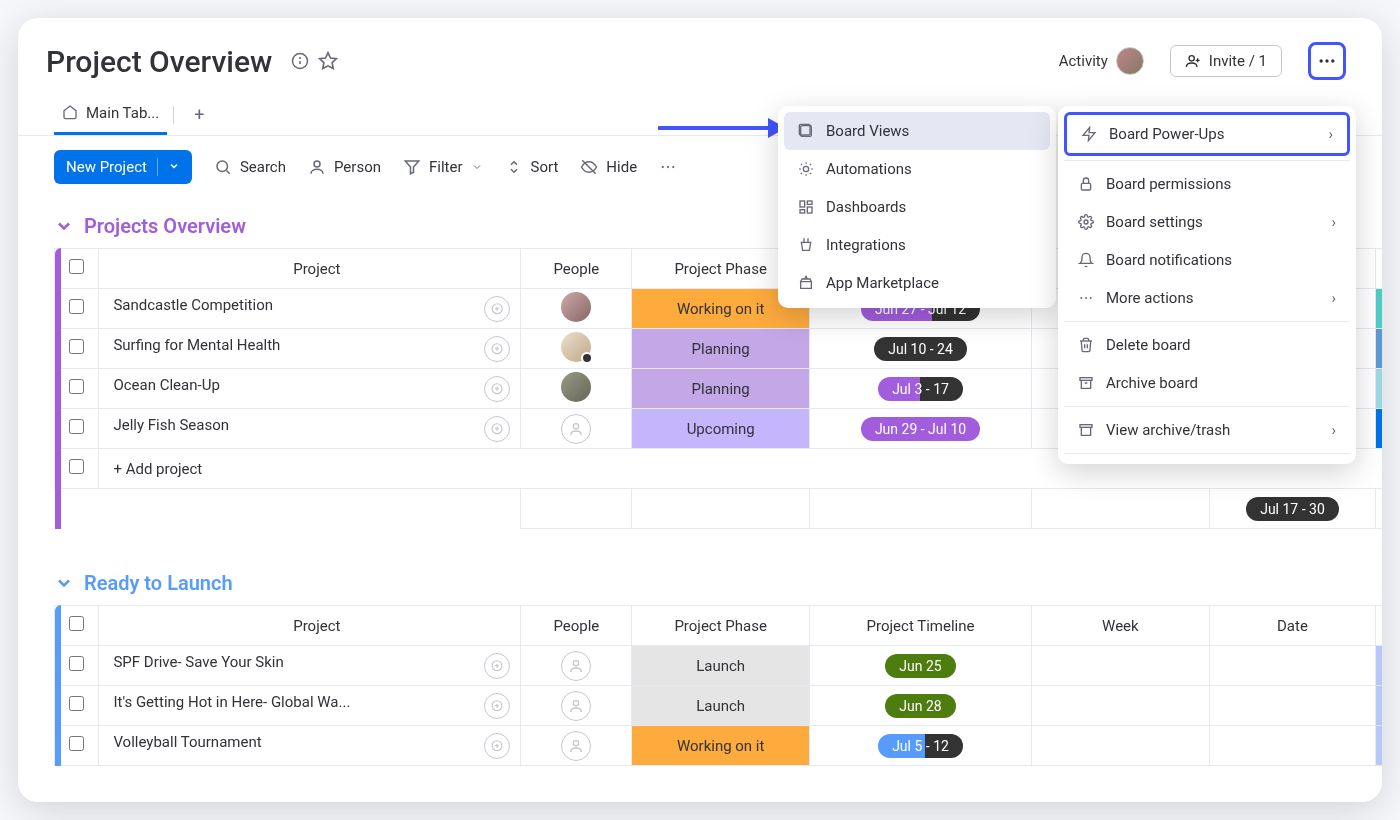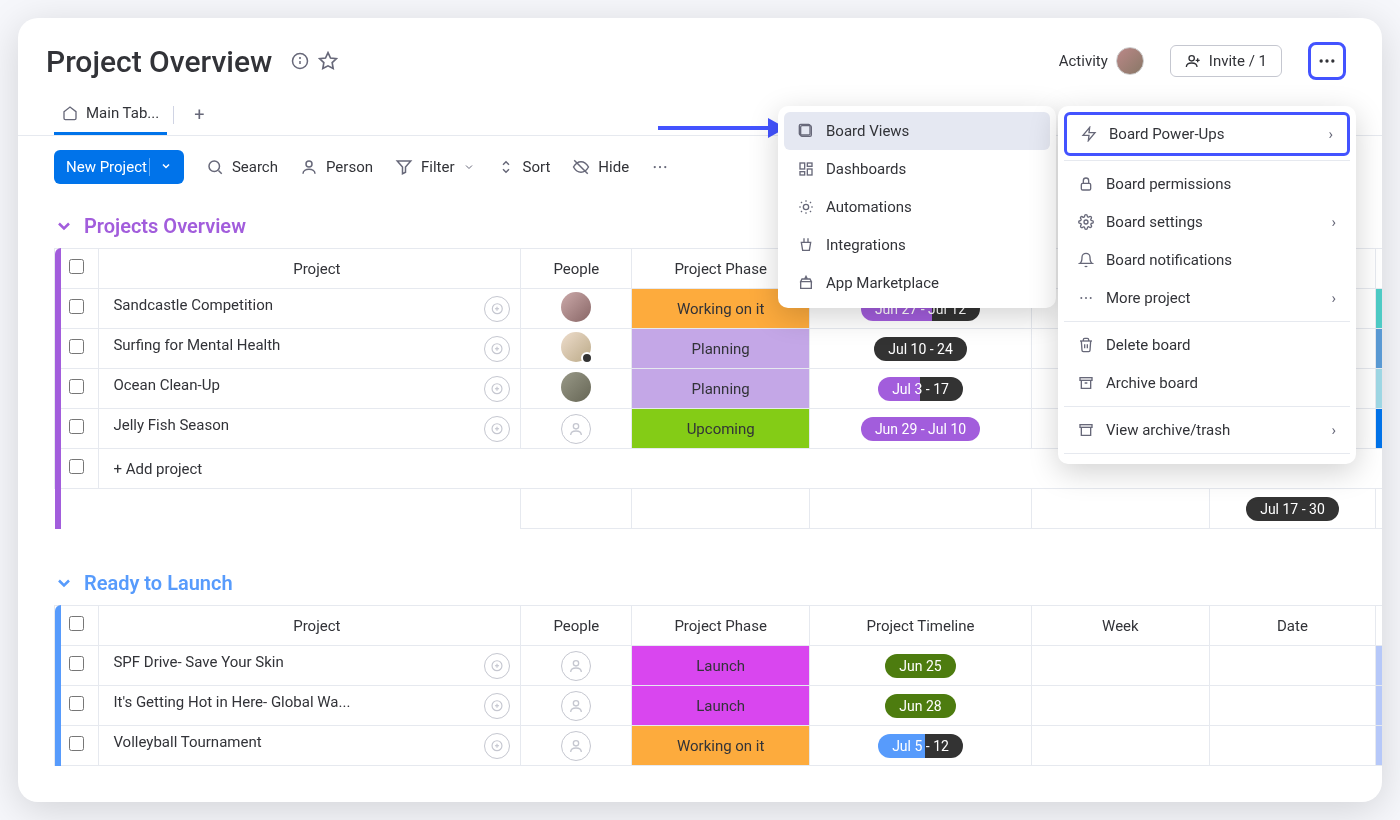--- a/index.html
+++ b/index.html
@@ -7,24 +7,24 @@
 .window { margin: 18px; background: #fff; border-radius: 20px; box-shadow: 0 8px 40px rgba(0,0,0,0.15); height: 784px; position: relative; overflow: hidden; }
 .header { display: flex; align-items: center; padding: 24px 36px 8px 28px; }
 .title { font-size: 30px; font-weight: 500; color: #323338; margin-right: 14px; }
 .icon-btn { width: 28px; height: 28px; display: inline-flex; align-items: center; justify-content: center; color: #676879; cursor: pointer; border-radius: 4px; }
 .header-right { margin-left: auto; display: flex; align-items: center; gap: 26px; }
 .activity { display: flex; align-items: center; gap: 8px; color: #323338; font-size: 15px; }
 .avatar { width: 28px; height: 28px; border-radius: 50%; background: linear-gradient(135deg,#b88,#876); border: 1px solid #ccc; }
 .invite-btn { display: flex; align-items: center; gap: 8px; border: 1px solid #c5c7d0; border-radius: 6px; padding: 6px 14px; font-size: 15px; color: #323338; background: #fff; cursor: pointer; }
 .more-btn { width: 38px; height: 38px; border: 3px solid #4353ff; border-radius: 8px; display: flex; align-items: center; justify-content: center; cursor: pointer; }
 .tabs { display: flex; align-items: center; padding: 6px 36px 0 36px; border-bottom: 1px solid #e6e9ef; position: relative; }
-.tab { display: flex; align-items: center; gap: 8px; padding: 10px 8px; color: #323338; font-size: 15px; border-bottom: 3px solid #0073ea; }
+.tab { display: flex; gap: 8px; padding: 10px 8px; color: #323338; font-size: 15px; border-bottom: 3px solid #0073ea; }
 .add-tab { padding: 10px 14px; color: #676879; cursor: pointer; font-size: 18px; }
 .toolbar { display: flex; align-items: center; gap: 22px; padding: 14px 36px; }
-.new-btn { background: #0073ea; color: #fff; border: none; border-radius: 6px; padding: 8px 12px; font-size: 15px; display: flex; align-items: center; gap: 2px; cursor: pointer; }
+.new-btn { background: #0073ea; color: #fff; border: none; border-radius: 6px; padding: 8px 12px; font-size: 15px; display: flex; align-items: center; gap: 10px; cursor: pointer; }
 .new-btn .caret { border-left: 1px solid rgba(255,255,255,0.4); padding-left: 10px; }
 .tool { display: flex; align-items: center; gap: 8px; color: #323338; font-size: 15px; cursor: pointer; }
 .tool svg { color: #676879; }
 .content { padding: 0 0 0 36px; overflow-x: hidden; }
 .group-header { display: flex; align-items: center; gap: 10px; padding: 16px 0 10px 0; }
 .group-title { font-size: 20px; font-weight: 600; }
 .grp-purple { color: #a25ddc; }
 .grp-blue { color: #579bfc; }
 .table { border-collapse: collapse; width: 1400px; }
 .table th, .table td { border: 1px solid #e6e9ef; font-size: 15px; text-align: center; color: #323338; height: 40px; }
@@ -39,22 +39,22 @@
 .addcell { text-align: left !important; padding-left: 14px; color: #676879; }
 .leftbar { position: relative; }
 .leftbar::before { content: ""; position: absolute; left: 0; top: 0; bottom: 0; width: 6px; }
 .lb-purple::before { background: #a25ddc; border-radius: 6px 0 0 0; }
 .lb-blue::before { background: #579bfc; border-radius: 6px 0 0 0; }
 .chat { width: 26px; height: 26px; border-radius: 50%; border: 1.5px solid #c5c7d0; display: inline-flex; align-items: center; justify-content: center; color: #c5c7d0; }
 .pavatar { width: 30px; height: 30px; border-radius: 50%; display: inline-block; }
 .pavatar.empty { border: 1.5px solid #c5c7d0; display: inline-flex; align-items: center; justify-content: center; color: #c5c7d0; }
 .phase-working { background: #fdab3d; }
 .phase-planning { background: #c4a7e7; }
-.phase-upcoming { background: #84cc16; }
-.phase-launch { background: #d946ef; }
+.phase-upcoming { background: #c4b5fd; }
+.phase-launch { background: #e5e5e5; }
 .pill { display: inline-block; border-radius: 14px; padding: 4px 14px; font-size: 14px; color: #fff; }
 .pill-dark { background: #333; }
 .pill-purple { background: linear-gradient(90deg,#a25ddc 0%,#a25ddc 60%,#333 60%,#333 100%); }
 .pill-purple2 { background: linear-gradient(90deg,#a25ddc 0%,#a25ddc 50%,#333 50%,#333 100%); }
 .pill-purple3 { background: #a25ddc; }
 .pill-blue { background: #4d7c0f; }
 .pill-blue-split { background: linear-gradient(90deg,#579bfc 0%,#579bfc 55%,#333 55%,#333 100%); }
 .sumrow { height: 36px; }
 .sumrow td { border-top: none; }
 .arrow { position: absolute; left: 640px; top: 100px; color: #4353ff; display: flex; align-items: center; }
@@ -191,36 +191,36 @@
   <div class="dropdown dd1">
     <div class="dd-item selected">
         <svg width="16" height="16" viewBox="0 0 24 24" fill="none" stroke="#676879" stroke-width="2">
           <rect x="4" y="4" width="16" height="16" rx="2"></rect>
           <rect x="2" y="2" width="16" height="16" rx="2"></rect>
         </svg>
         <span>Board Views</span>
       </div>
     <div class="dd-item">
         <svg width="16" height="16" viewBox="0 0 24 24" fill="none" stroke="#676879" stroke-width="2">
+          <circle cx="12" cy="12" r="4"></circle>
+          <path d="M12 2v2M12 20v2M4 12H2M22 12h-2M6 6l-1.5-1.5M19.5 19.5L18 18M6 18l-1.5 1.5M19.5 4.5L18 6"></path>
+        </svg>
+        <span>Automations</span>
+      </div>
+    <div class="dd-item">
+        <svg width="16" height="16" viewBox="0 0 24 24" fill="none" stroke="#676879" stroke-width="2">
           <rect x="3" y="3" width="7" height="9"></rect>
           <rect x="14" y="3" width="7" height="5"></rect>
           <rect x="14" y="12" width="7" height="9"></rect>
           <rect x="3" y="16" width="7" height="5"></rect>
         </svg>
         <span>Dashboards</span>
       </div>
     <div class="dd-item">
         <svg width="16" height="16" viewBox="0 0 24 24" fill="none" stroke="#676879" stroke-width="2">
-          <circle cx="12" cy="12" r="4"></circle>
-          <path d="M12 2v2M12 20v2M4 12H2M22 12h-2M6 6l-1.5-1.5M19.5 19.5L18 18M6 18l-1.5 1.5M19.5 4.5L18 6"></path>
-        </svg>
-        <span>Automations</span>
-      </div>
-    <div class="dd-item">
-        <svg width="16" height="16" viewBox="0 0 24 24" fill="none" stroke="#676879" stroke-width="2">
           <path d="M9 2v6M15 2v6M5 8h14l-2 12H7z"></path>
         </svg>
         <span>Integrations</span>
       </div>
     <div class="dd-item">
         <svg width="16" height="16" viewBox="0 0 24 24" fill="none" stroke="#676879" stroke-width="2">
           <path d="M12 2l2 4h-4zM4 10l2-4h12l2 4zM4 10v10h16V10"></path>
         </svg>
         <span>App Marketplace</span>
       </div>
@@ -256,21 +256,21 @@
           <path d="M13.73 21a2 2 0 0 1-3.46 0"></path>
         </svg>
         <span>Board notifications</span>
       </div>
     <div class="dd-item">
         <svg width="16" height="16" viewBox="0 0 24 24" fill="#676879">
           <circle cx="5" cy="12" r="1.5"></circle>
           <circle cx="12" cy="12" r="1.5"></circle>
           <circle cx="19" cy="12" r="1.5"></circle>
         </svg>
-        <span>More project</span>
+        <span>More actions</span>
         <span class="spacer">›</span>
       </div>
     <div class="dd-sep"></div>
     <div class="dd-item">
         <svg width="16" height="16" viewBox="0 0 24 24" fill="none" stroke="#676879" stroke-width="2">
           <polyline points="3 6 5 6 21 6"></polyline>
           <path d="M19 6l-1 14a2 2 0 0 1-2 2H8a2 2 0 0 1-2-2L5 6M10 11v6M14 11v6M8 6V4a2 2 0 0 1 2-2h4a2 2 0 0 1 2 2v2"></path>
         </svg>
         <span>Delete board</span>
       </div>

